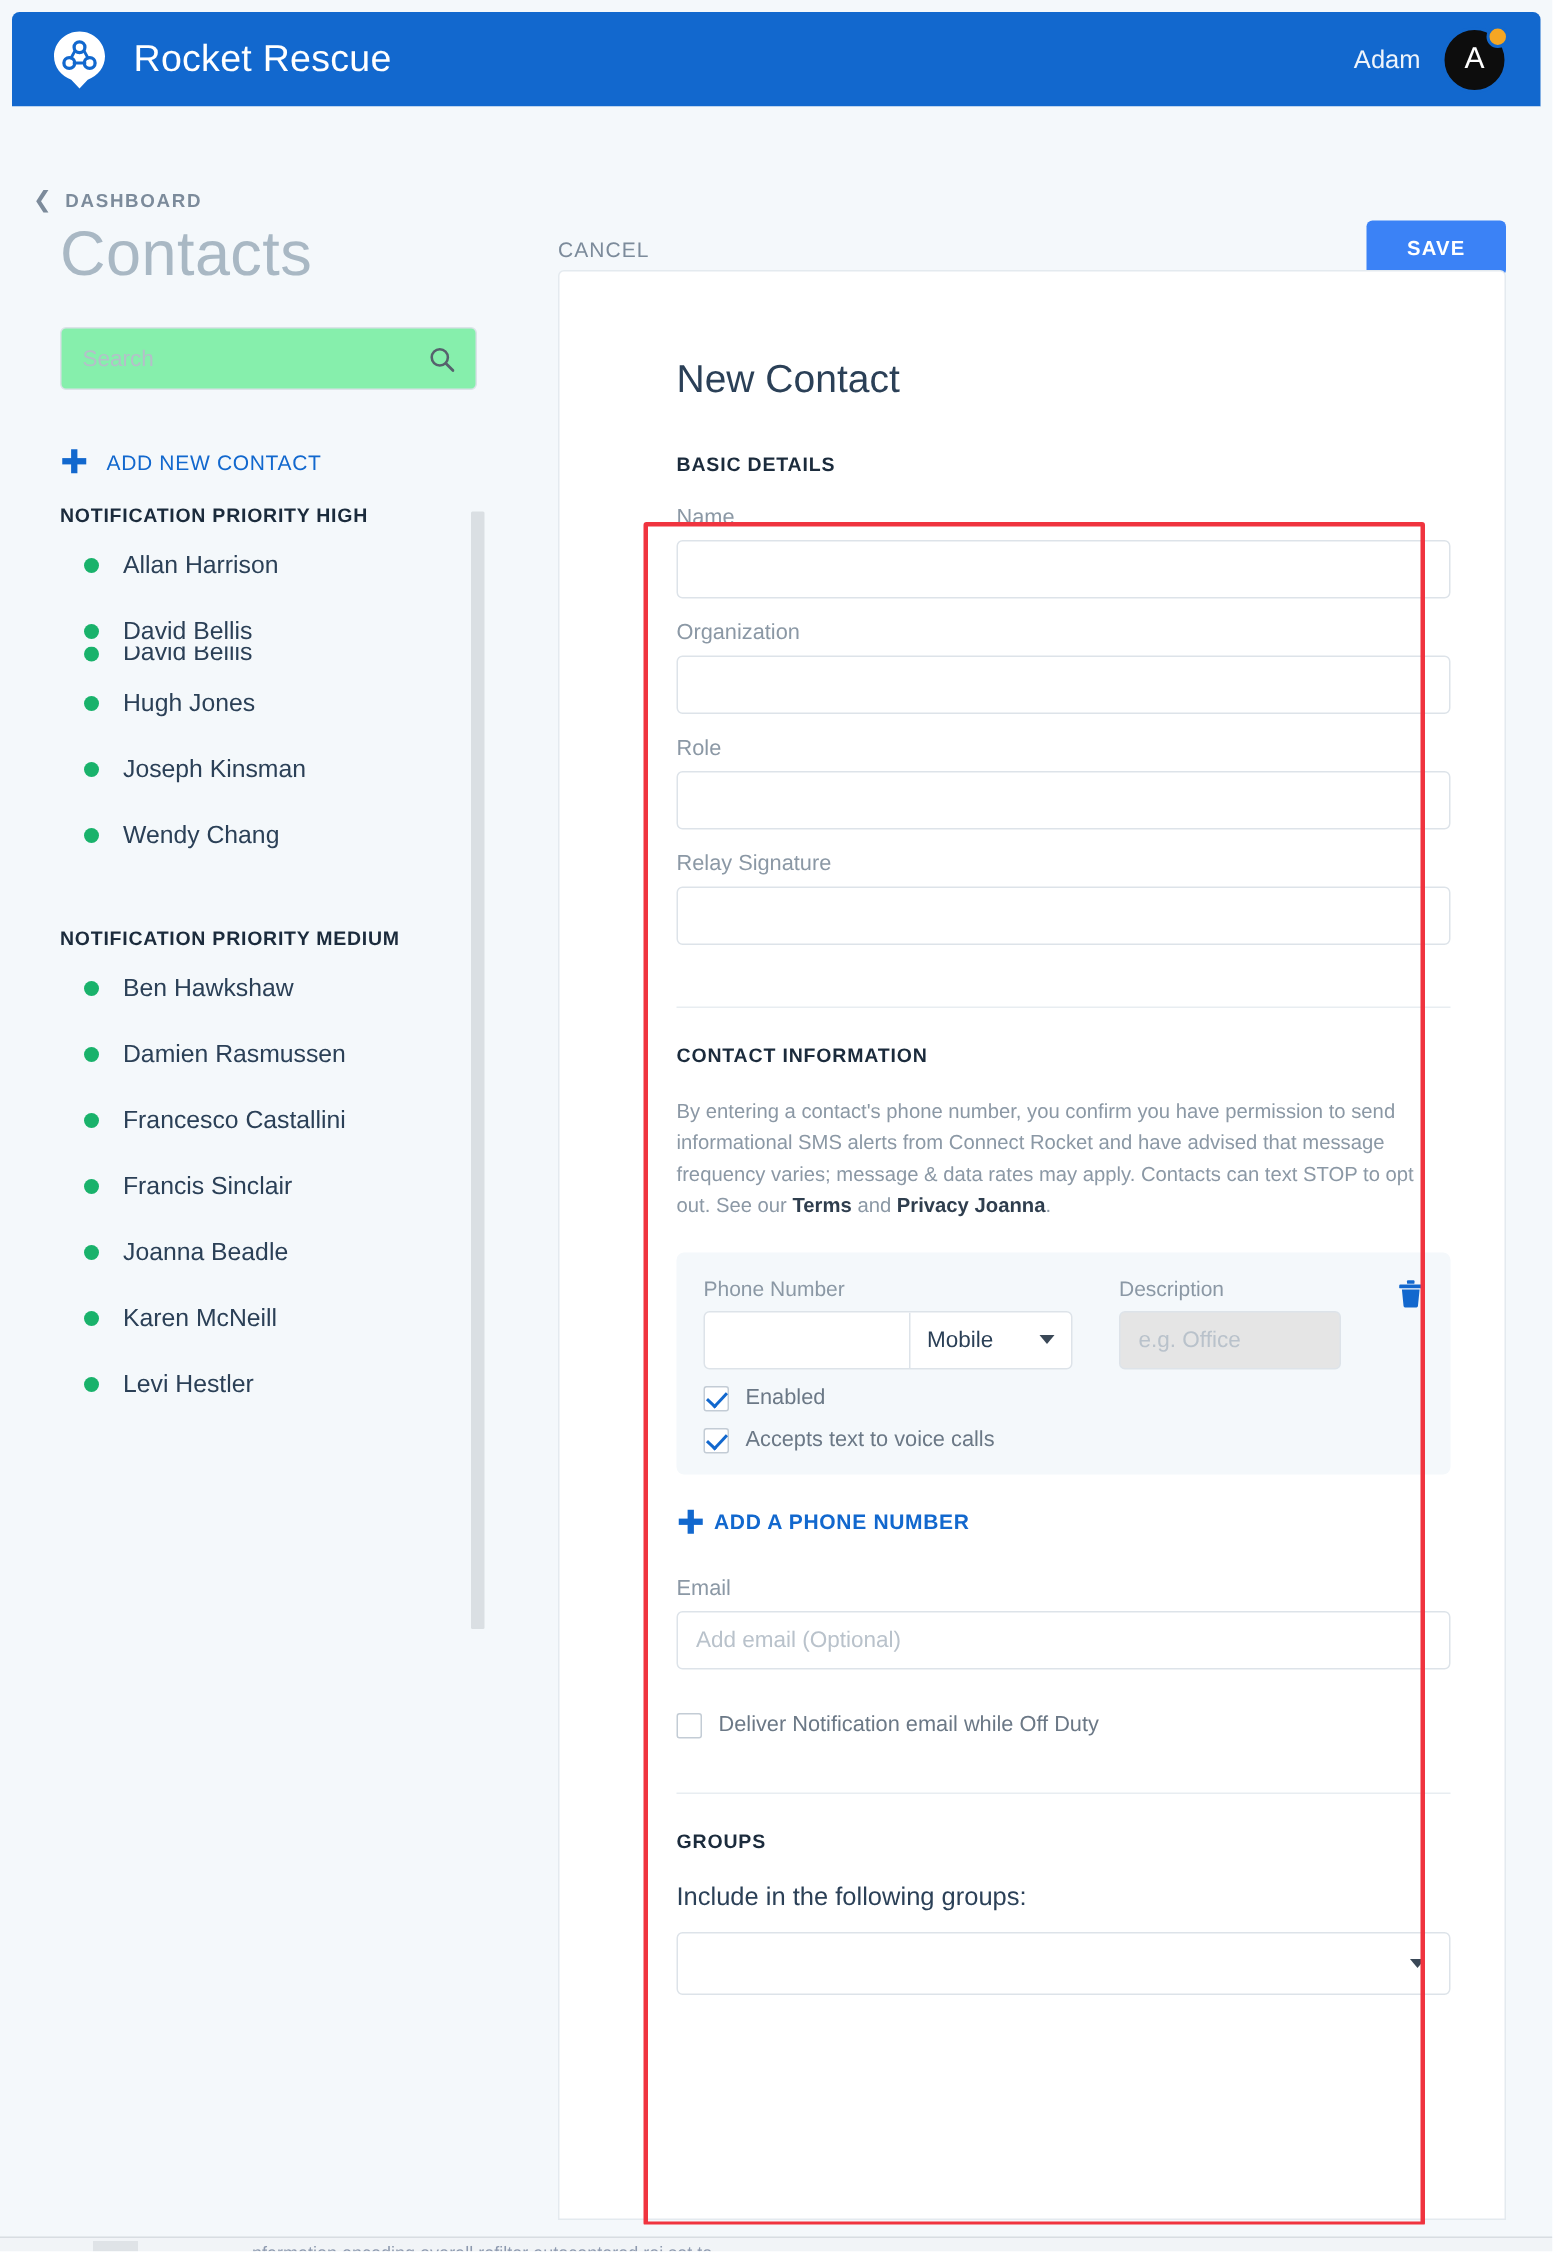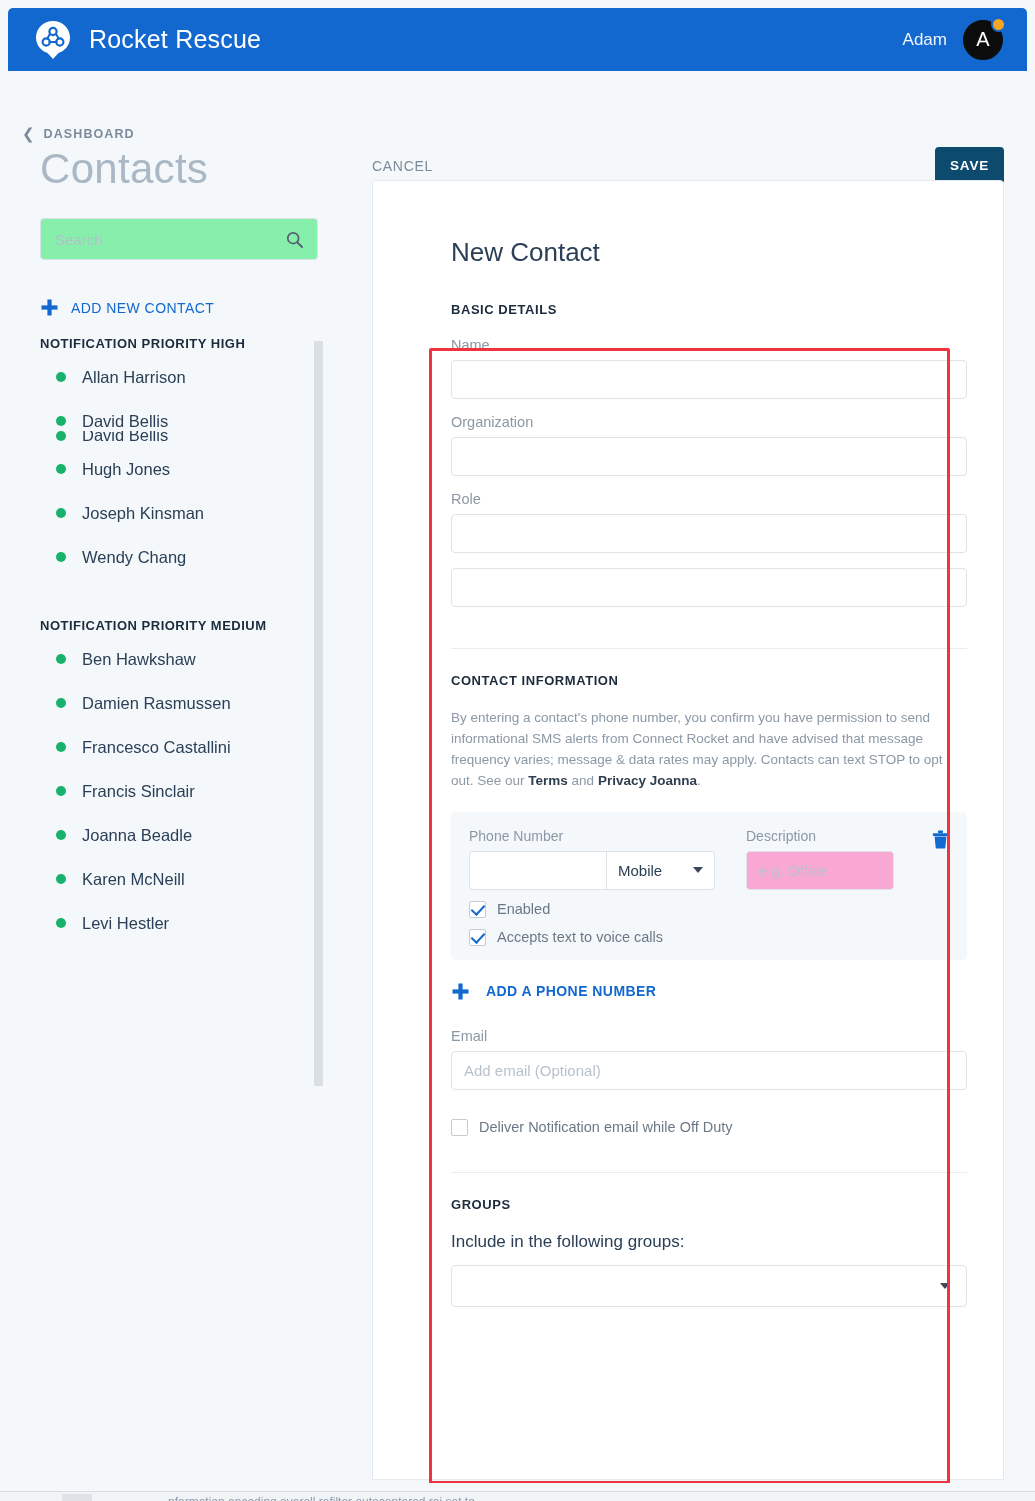--- a/index.html
+++ b/index.html
@@ -211,28 +211,28 @@
     background: none; border: 0;
     color: #7c8b9b;
     font-family: inherit;
     font-size: 14px;
     letter-spacing: .7px;
     cursor: pointer;
     padding: 0;
   }
   .save-btn {
     margin-left: auto;
-    background: #0c4a6e;
+    background: #3b82f6;
     border: 0; border-radius: 4px;
     color: #fff;
     font-family: inherit;
     font-size: 13.5px;
     font-weight: 700;
     letter-spacing: .8px;
-    padding: 11px 15px;
+    padding: 11px 27px;
     cursor: pointer;
   }
 
   .form-card {
     position: absolute;
     left: 12px; top: 109px;
     width: 632px; height: 1300px;
     background: #ffffff;
     border: 1px solid #e4eaef;
     border-radius: 4px 4px 0 0;
@@ -364,21 +364,21 @@
     display: flex; align-items: center;
     padding: 0 11px;
     cursor: pointer;
   }
   .phone-type-value { color: #2b4057; font-size: 15px; }
   .desc-input {
     width: 100%;
     height: 39px;
     border: 1px solid #dde3e9;
     border-radius: 4px;
-    background: #f9a8d4;
+    background: #e5e5e5;
     font-family: inherit; font-size: 15px;
     color: #33404e;
     padding: 0 12px;
     outline: none;
   }
   .desc-input::placeholder { color: #b9c2cb; }
   .trash-icon { color: #1268ce; cursor: pointer; display: block; }
 
   .cb-row {
     display: flex; align-items: center; gap: 11px;
@@ -398,21 +398,21 @@
     position: absolute;
     left: 4px; top: 0px;
     width: 6px; height: 11px;
     border: solid #1268ce;
     border-width: 0 2.6px 2.6px 0;
     transform: rotate(43deg);
   }
   .cb-label { color: #6b7886; font-size: 14.5px; }
 
   .add-phone {
-    display: flex; align-items: center; gap: 16px;
+    display: flex; align-items: center; gap: 6px;
     margin-bottom: 27px;
     cursor: pointer;
   }
   .add-phone-label {
     color: #1268ce;
     font-size: 14px;
     font-weight: 600;
     letter-spacing: .45px;
   }
 
@@ -597,20 +597,21 @@
             <input class="text-input" type="text" placeholder="" style="">
           </div>
 
           <div>
             <div class="field-label">Role</div>
             <input class="text-input" type="text" placeholder="" style="">
           </div>
 
 
           <div>
+            <div class="field-label">Relay Signature</div>
             <input class="text-input" type="text" placeholder="" style="">
           </div>
 
           <div class="divider"></div>
 
           <div class="section-head">CONTACT INFORMATION</div>
 
           <p class="disclaimer"><span>By entering a contact's phone number, you confirm you have permission to send informational SMS alerts from Connect Rocket and have advised that message frequency varies; message &amp; data rates may apply. Contacts can text STOP to opt out. See our </span><b>Terms</b><span> and </span><b>Privacy Joanna</b><span>.</span></p>
 
           <div class="phone-block">

